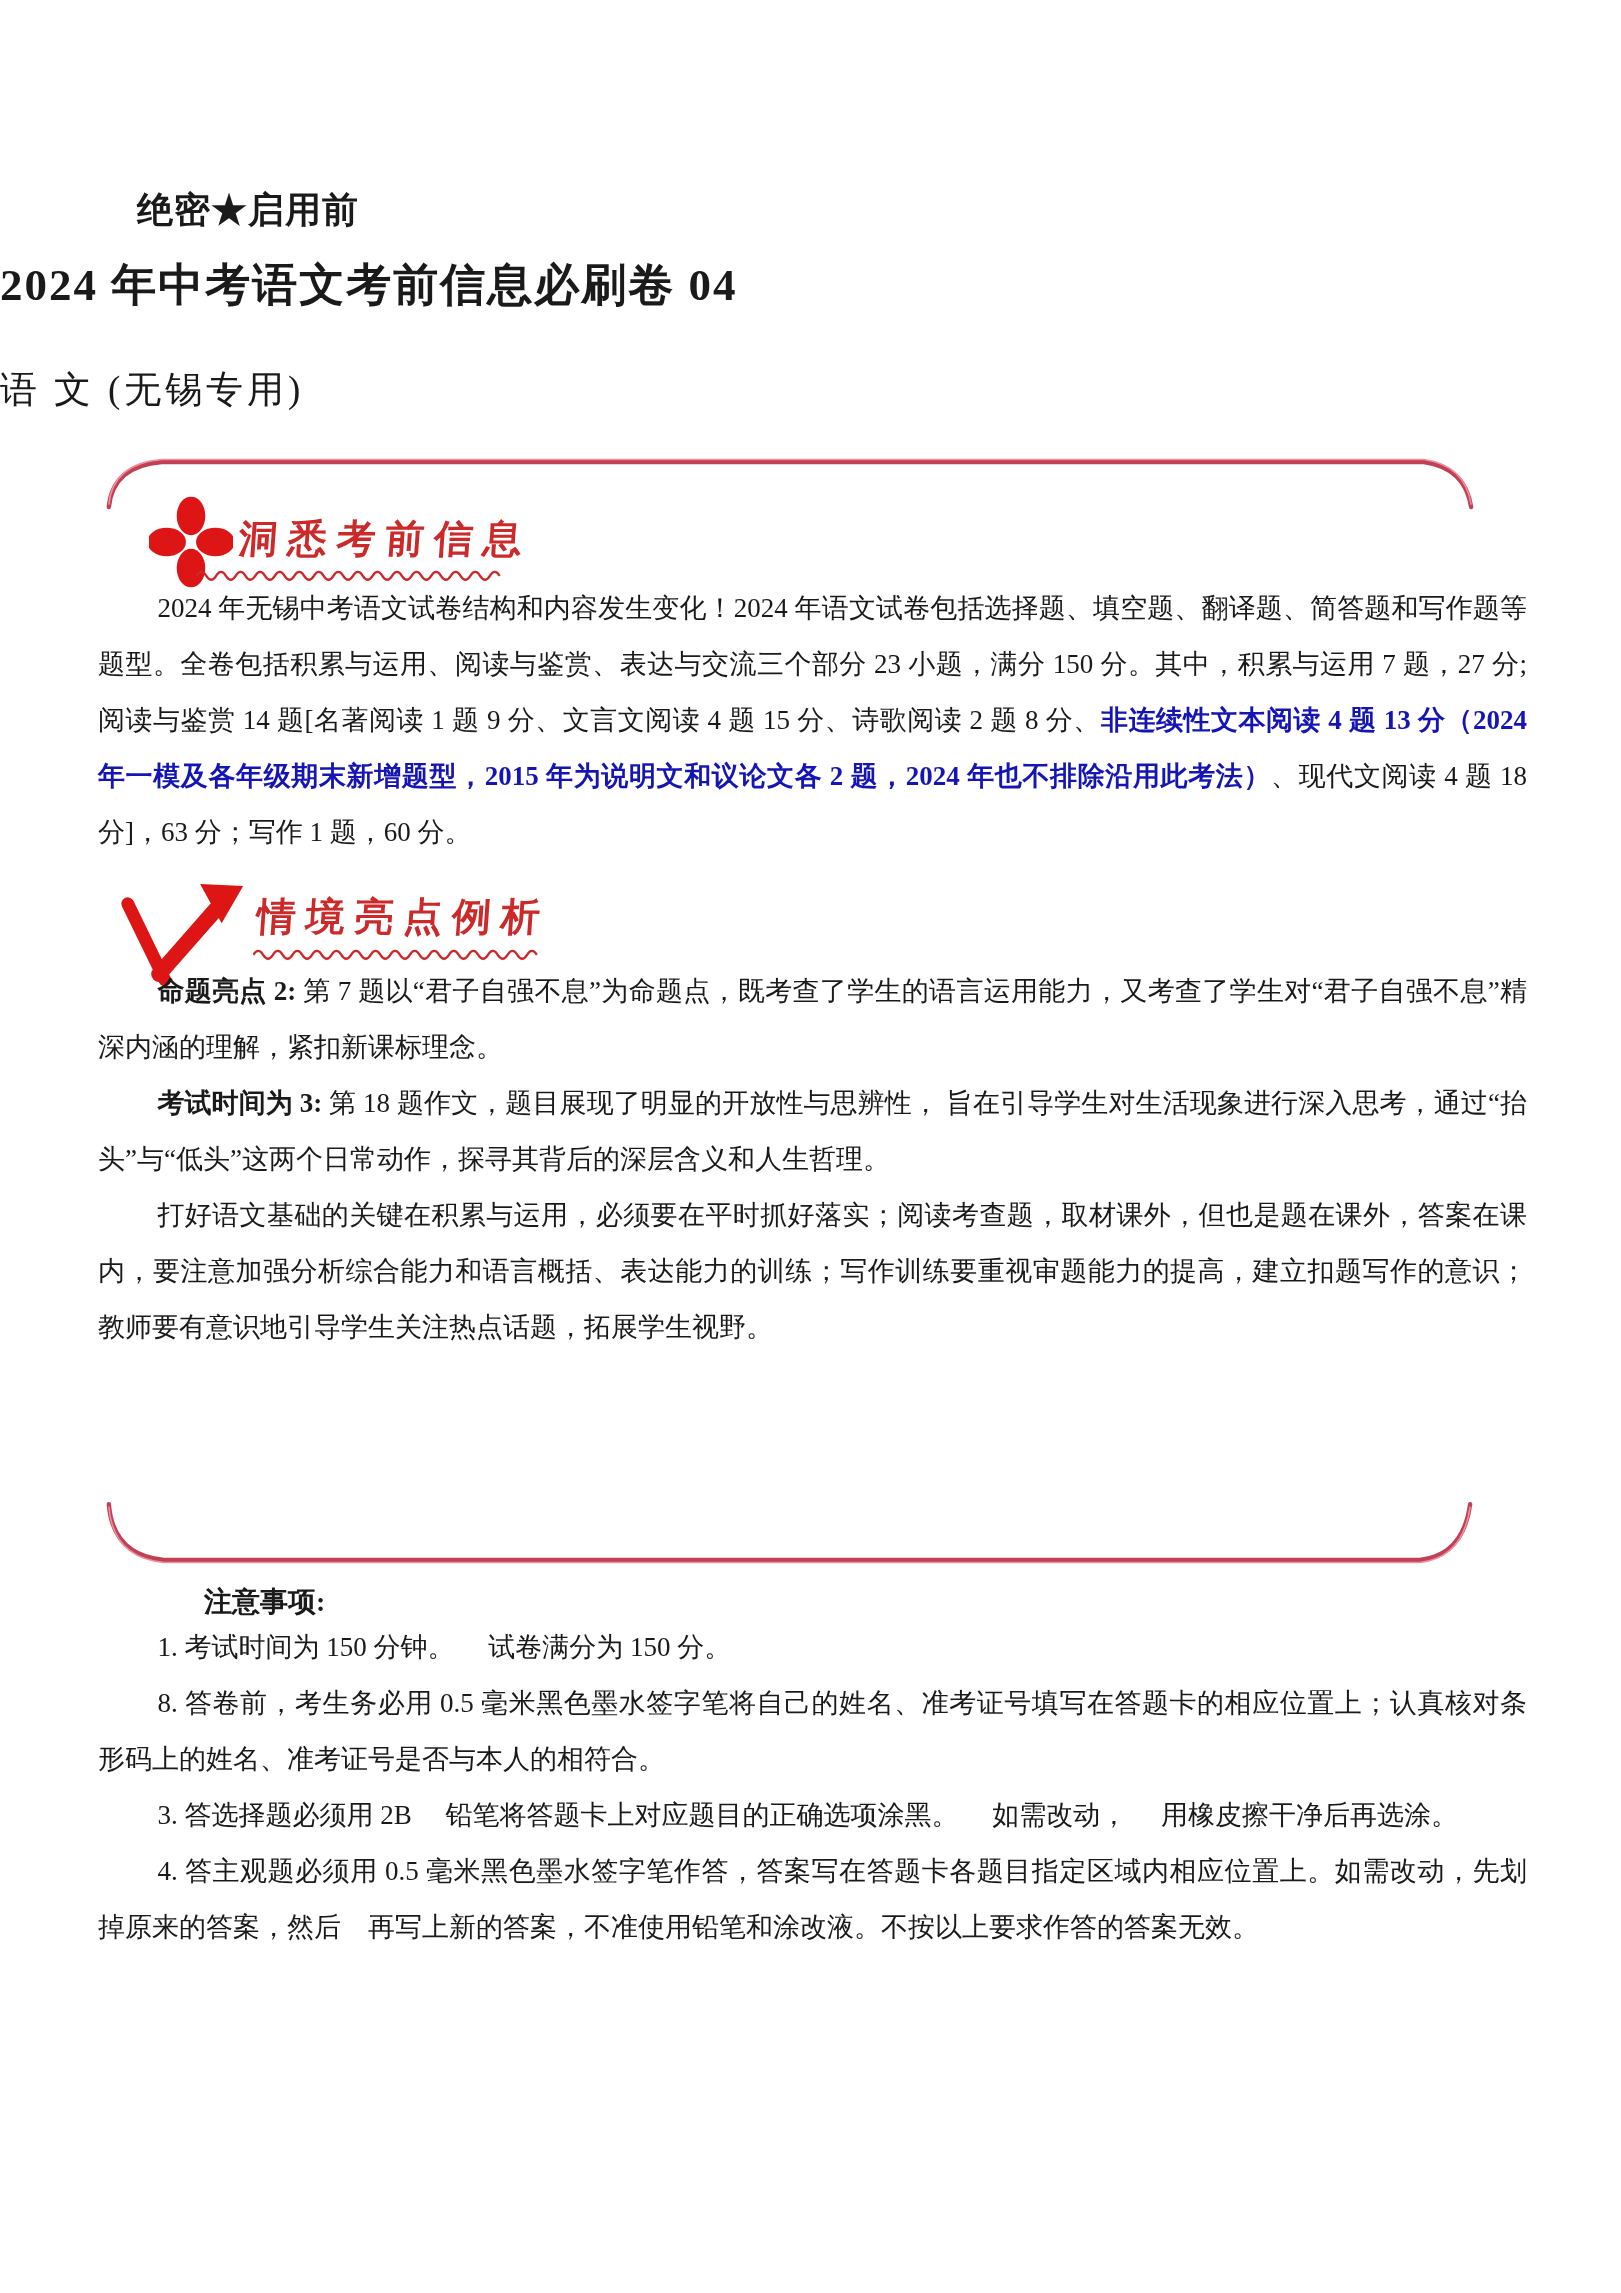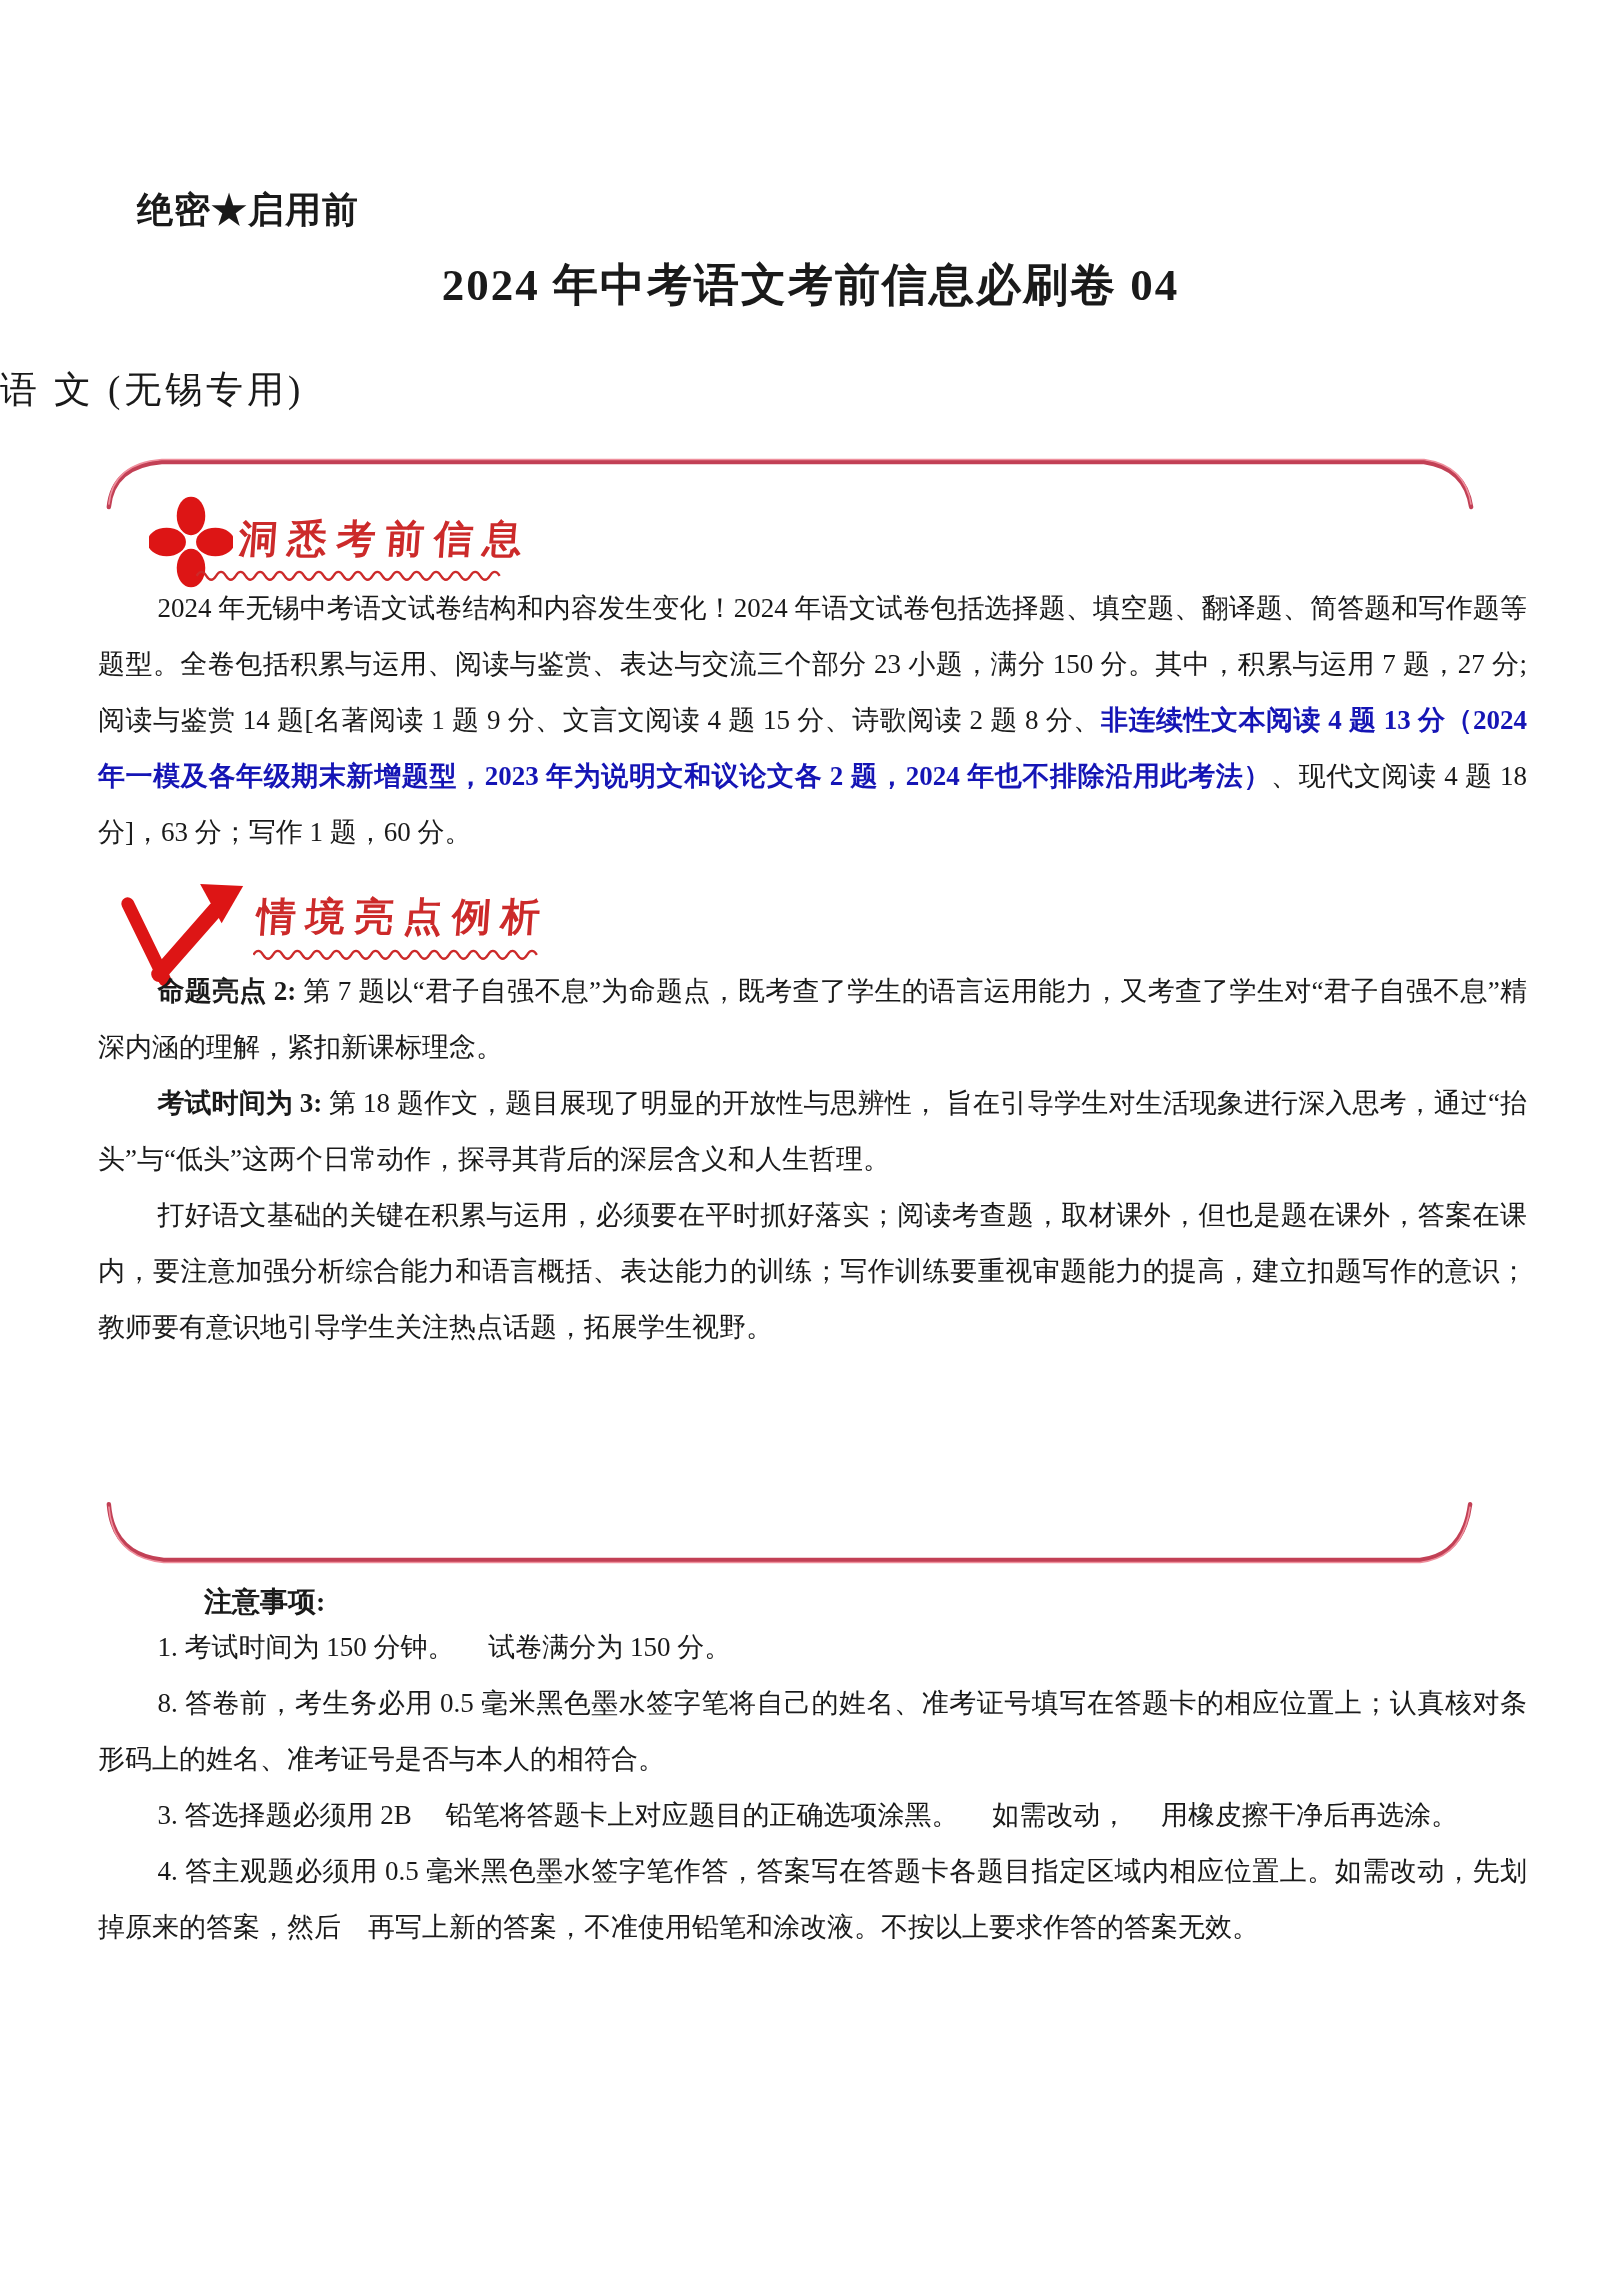--- a/index.html
+++ b/index.html
@@ -10,21 +10,21 @@
     font-family:"Liberation Serif","DejaVu Serif",serif;
     color:#1a1a1a;
     overflow:hidden;
   }
   .classification{
     position:absolute;left:137px;top:186px;
     font-size:36px;font-weight:bold;letter-spacing:1px;
   }
   .doc-title{
     position:absolute;left:0;top:255px;width:100%;
-    text-align:center;font-size:45px;font-weight:bold;letter-spacing:2px;
+    text-align:left;font-size:45px;font-weight:bold;letter-spacing:2px;
   }
   .doc-subtitle{
     position:absolute;left:0;top:365px;width:100%;
     text-align:left;font-size:37px;letter-spacing:3.9px;
   }
   .svg-abs{position:absolute;}
   .sec-heading{
     position:absolute;
     color:#cc2a2a;font-size:39px;font-weight:bold;
     letter-spacing:9.8px;white-space:nowrap;
@@ -64,21 +64,21 @@
     <ellipse cx="50" cy="24" rx="17" ry="23" fill="#dd1515"></ellipse>
     <ellipse cx="50" cy="86" rx="17" ry="23" fill="#dd1515"></ellipse>
     <ellipse cx="21" cy="55" rx="23" ry="17" fill="#dd1515"></ellipse>
     <ellipse cx="79" cy="55" rx="23" ry="17" fill="#dd1515"></ellipse>
   </svg>
   <div class="sec-heading" style="left:239px;top:512px;">洞悉考前信息</div>
   <svg class="svg-abs" style="left:196px;top:568px;" width="314" height="13.7" viewBox="0 0 320 14">
     <path d="M0 8 q5 -8 10 0 t10 0 t10 0 t10 0 t10 0 t10 0 t10 0 t10 0 t10 0 t10 0 t10 0 t10 0 t10 0 t10 0 t10 0 t10 0 t10 0 t10 0 t10 0 t10 0 t10 0 t10 0 t10 0 t10 0 t10 0 t10 0 t10 0 t10 0 t10 0 t10 0 t10 0" fill="none" stroke="#cc2a2a" stroke-width="2.4"></path>
   </svg>
 
-  <p class="body-par indent" style="top:580px;"><span>2024 年无锡中考语文试卷结构和内容发生变化！2024 年语文试卷包括选择题、填空题、翻译题、简答题和写作题等题型。全卷包括积累与运用、阅读与鉴赏、表达与交流三个部分 23 小题，满分 150 分。其中，积累与运用 7 题，27 分; 阅读与鉴赏 14 题[名著阅读 1 题 9 分、文言文阅读 4 题 15 分、诗歌阅读 2 题 8 分、</span><span class="blue-bold">非连续性文本阅读 4 题 13 分（2024 年一模及各年级期末新增题型，2023 年为说明文和议论文各 2 题，2024 年也不排除沿用此考法）</span><span>、现代文阅读 4 题 18 分]，63 分；写作 1 题，60 分。</span></p>
+  <p class="body-par indent" style="top:580px;"><span>2024 年无锡中考语文试卷结构和内容发生变化！2024 年语文试卷包括选择题、填空题、翻译题、简答题和写作题等题型。全卷包括积累与运用、阅读与鉴赏、表达与交流三个部分 23 小题，满分 150 分。其中，积累与运用 7 题，27 分; 阅读与鉴赏 14 题[名著阅读 1 题 9 分、文言文阅读 4 题 15 分、诗歌阅读 2 题 8 分、</span><span class="blue-bold">非连续性文本阅读 4 题 13 分（2024 年一模及各年级期末新增题型，2015 年为说明文和议论文各 2 题，2024 年也不排除沿用此考法）</span><span>、现代文阅读 4 题 18 分]，63 分；写作 1 题，60 分。</span></p>
 
   <svg class="svg-abs" style="left:114px;top:872px;" width="137" height="123" viewBox="0 0 140 125">
     <line x1="14" y1="32" x2="52" y2="110" stroke="#dd1515" stroke-width="13" stroke-linecap="round"></line>
     <line x1="46" y1="104" x2="104" y2="38" stroke="#dd1515" stroke-width="16" stroke-linecap="round"></line>
     <polygon points="88,12 132,14 110,52" fill="#dd1515"></polygon>
   </svg>
   <div class="sec-heading" style="left:257px;top:890px;">情境亮点例析</div>
   <svg class="svg-abs" style="left:253px;top:947px;" width="294" height="13.7" viewBox="0 0 300 14">
     <path d="M0 8 q5 -8 10 0 t10 0 t10 0 t10 0 t10 0 t10 0 t10 0 t10 0 t10 0 t10 0 t10 0 t10 0 t10 0 t10 0 t10 0 t10 0 t10 0 t10 0 t10 0 t10 0 t10 0 t10 0 t10 0 t10 0 t10 0 t10 0 t10 0 t10 0 t10 0" fill="none" stroke="#cc2a2a" stroke-width="2.4"></path>
   </svg>

